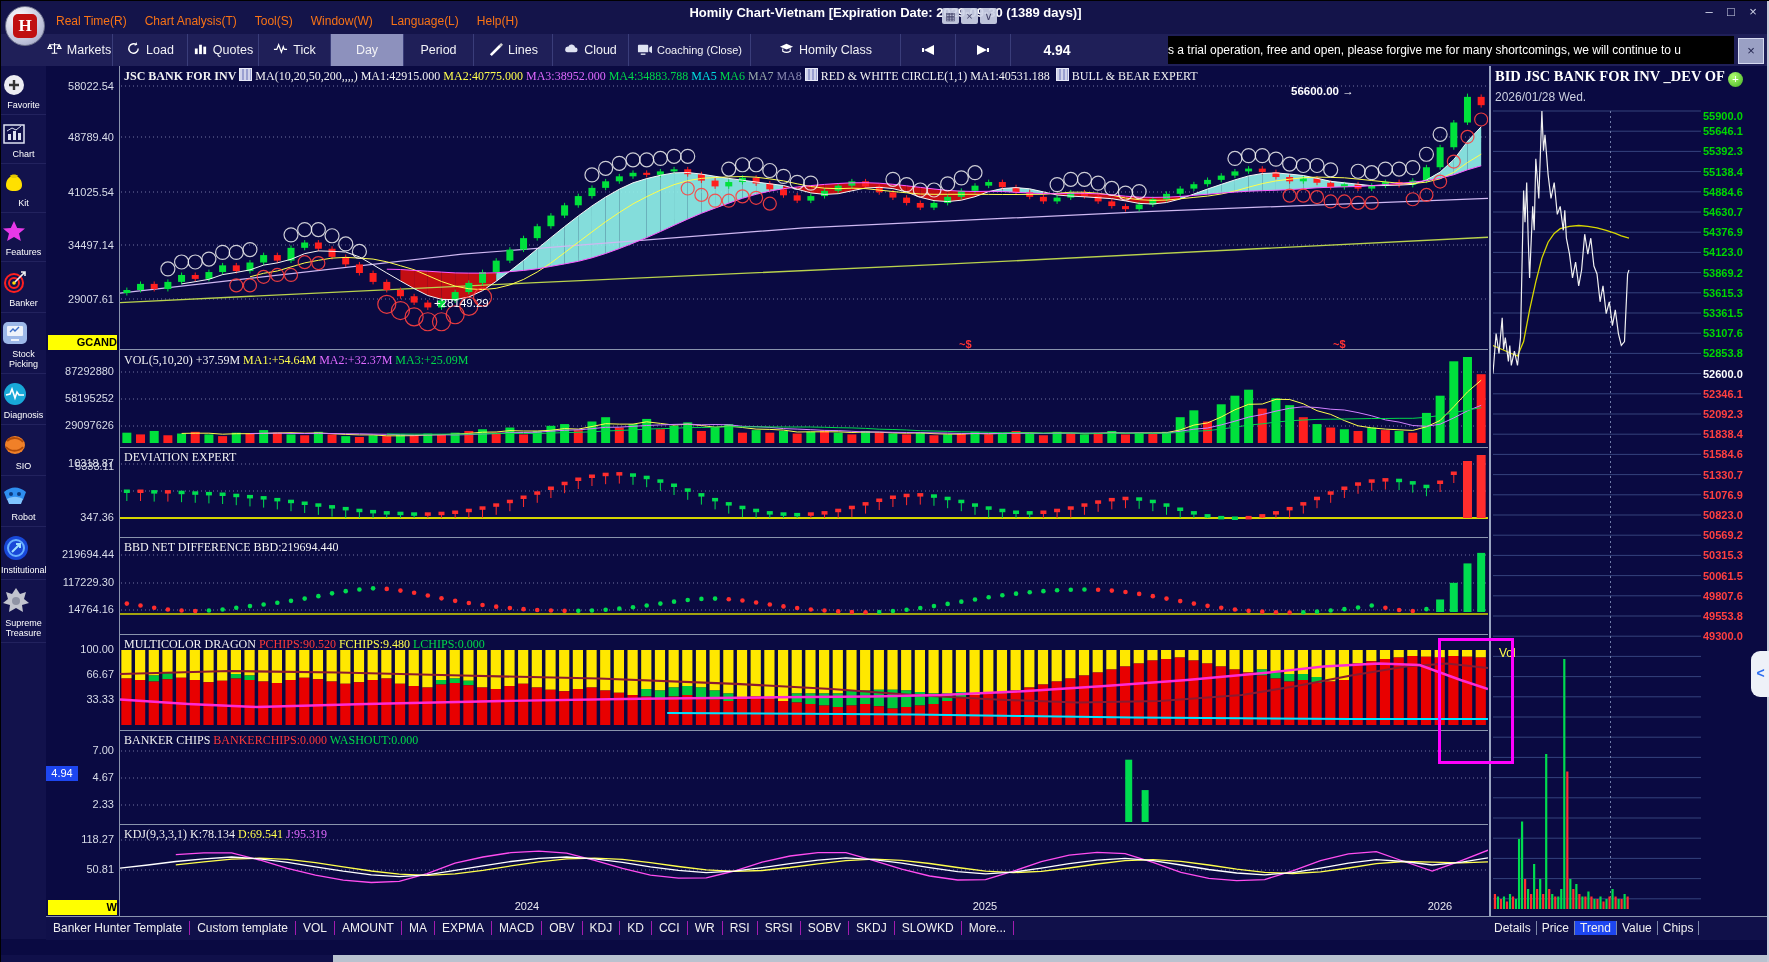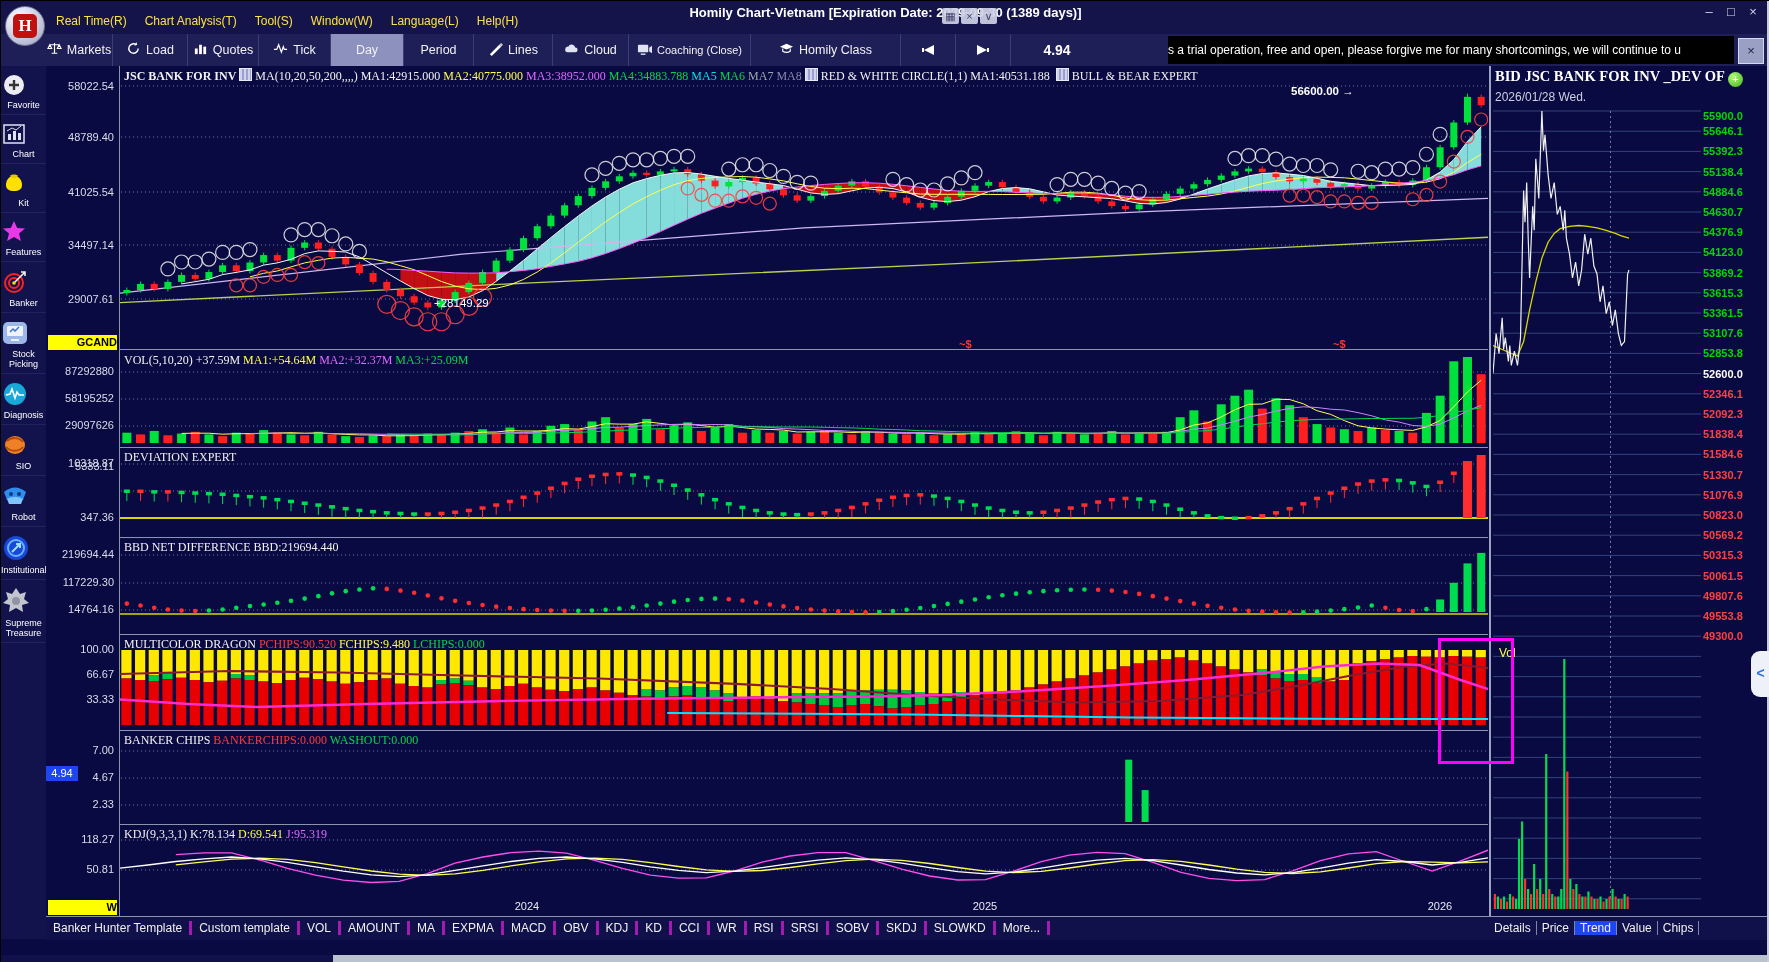--- a/index.html
+++ b/index.html
@@ -1,21 +1,21 @@
 <!DOCTYPE html>
 <html><head>
 <meta charset="utf-8">
 <style>
   html,body{margin:0;padding:0;background:#000;}
   #win{position:relative;width:1769px;height:962px;background:#0a0a42;font-family:"Liberation Sans",sans-serif;overflow:hidden;border:1px solid #000;}
   .abs{position:absolute;}
   
   #menubar{left:0;top:0;width:1769px;height:33px;background:#14144a;}
   #titlebar-title{left:0;top:4px;width:1769px;text-align:center;color:#fff;font-size:13px;font-weight:bold;}
-  .menu-item{display:inline-block;color:#fde047;font-size:12px;padding:3px 9px;cursor:default;}
+  .menu-item{display:inline-block;color:#f97316;font-size:12px;padding:3px 9px;cursor:default;}
   #menu-row{left:46px;top:10px;height:20px;white-space:nowrap;}
   #winbtns{right:6px;top:3px;color:#d0d4e8;font-size:13px;}
   #winbtns span{display:inline-block;width:22px;text-align:center;cursor:default;}
   #mdi-icons{left:941px;top:5px;}
   #mdi-icons span{display:inline-block;width:17px;height:16px;background:rgba(205,210,230,.92);color:#44446a;font-size:11px;line-height:16px;text-align:center;border-radius:2px;margin-right:2px;}
   #toolbar{left:0;top:33px;width:1769px;height:32px;background:#1f1f58;border-bottom:1px solid #090926;}
   .tb-btn{position:absolute;top:0;height:32px;border-right:1px solid #3a3d7a;color:#f2f2f6;font-size:12.5px;display:flex;align-items:center;justify-content:center;gap:5px;box-sizing:border-box;cursor:default;}
   .tb-btn.active{background:#8d91bd;}
   .tb-ic{width:15px;height:15px;display:inline-block;}
   #tb-value{left:1012px;top:33px;width:88px;height:32px;color:#fff;font-weight:bold;font-size:14px;text-align:center;line-height:32px;}
@@ -45,21 +45,21 @@
   
   #bid{left:1488px;top:65px;width:278px;height:850px;background:#0a0a42;border-left:2px solid #9aa4c0;}
   #bid-header{position:absolute;left:4px;top:2px;color:#fff;font-family:"Liberation Serif",serif;font-weight:bold;font-size:14.5px;white-space:nowrap;}
   #bid-plus{display:inline-block;width:15px;height:15px;border-radius:50%;background:radial-gradient(circle at 35% 30%,#b0ff70,#3fae20);color:#fff;font-size:12px;line-height:15px;text-align:center;vertical-align:-2px;}
   #bid-date{position:absolute;left:4px;top:24px;color:#ccd0e0;font-size:12px;}
   #bid-scale div{position:absolute;left:0;width:66px;font-size:11px;font-weight:bold;height:14px;line-height:14px;}
   .sc-g{color:#00d800;} .sc-w{color:#ffffff;} .sc-r{color:#ff4040;}
   #bid-vol-label{position:absolute;left:8px;top:580px;color:#ffff4d;font-size:12px;z-index:5;}
   
   #btabs{left:45px;top:915px;width:1443px;height:23px;background:#10104a;border-top:1px solid #8a94ad;color:#f0f0f0;font-size:12px;line-height:22px;white-space:nowrap;overflow:hidden;}
-  #btabs span{padding:0 7px;border-right:3px solid #a21caf;cursor:default;}
+  #btabs span{padding:0 7px;border-right:1px solid #a21caf;cursor:default;}
   #bid-tabs{left:1488px;top:915px;width:281px;height:23px;background:#10104a;border-top:1px solid #8a94ad;color:#f0f0f0;font-size:12px;line-height:22px;white-space:nowrap;}
   #bid-tabs span{padding:0 5px;border-right:1px solid #7d87a8;cursor:default;}
   #bid-tabs span.active{background:#1d46f0;}
   #statusbar{left:0;top:938px;width:1769px;height:16px;background:#191950;}
   .sunken{position:absolute;height:12px;top:2px;background:#0d0d38;border-top:1px solid #020218;border-left:1px solid #020218;border-bottom:1px solid #4a4a90;border-right:1px solid #4a4a90;}
   #clock{position:absolute;right:2px;top:0px;color:#fff;font-weight:bold;font-size:12px;background:#0d0d38;padding:1px 6px;border:1px solid #4a4a90;}
   #led{position:absolute;right:92px;top:1px;width:13px;height:13px;background:linear-gradient(#3ee03e,#0d7a0d);border:1px solid #0a4;}
   #taskstrip{left:0;top:954px;width:1769px;height:8px;background:#b9c2cf;}
   #taskstrip i{position:absolute;left:0;top:0;width:332px;height:8px;background:#10104a;display:block;}
   #collapse-tab{left:1750px;top:650px;width:19px;height:46px;background:#eef1f8;border-radius:9px 0 0 9px;color:#2a6cf0;font-weight:bold;font-size:14px;text-align:center;line-height:44px;z-index:25;}

